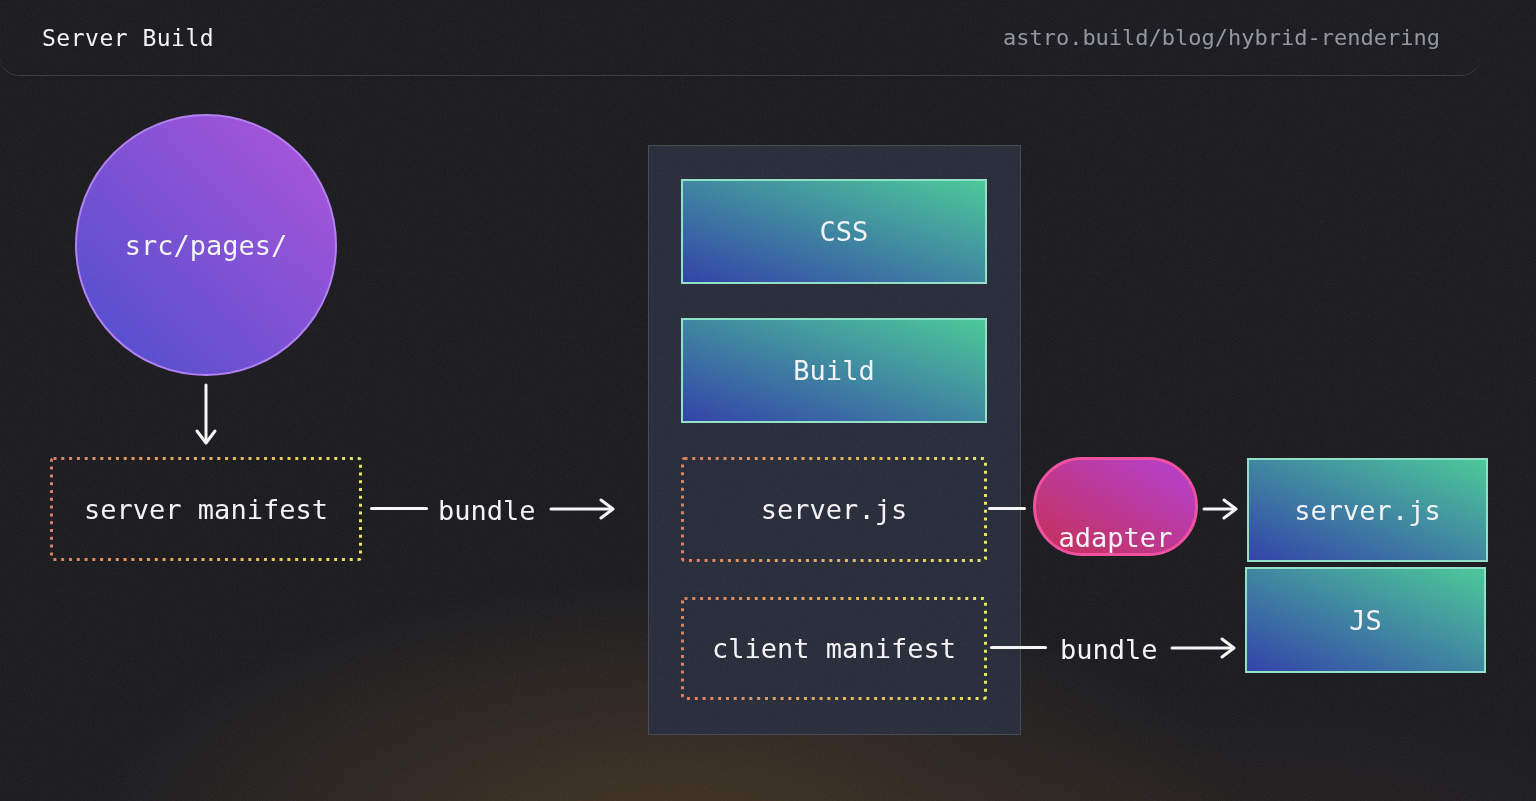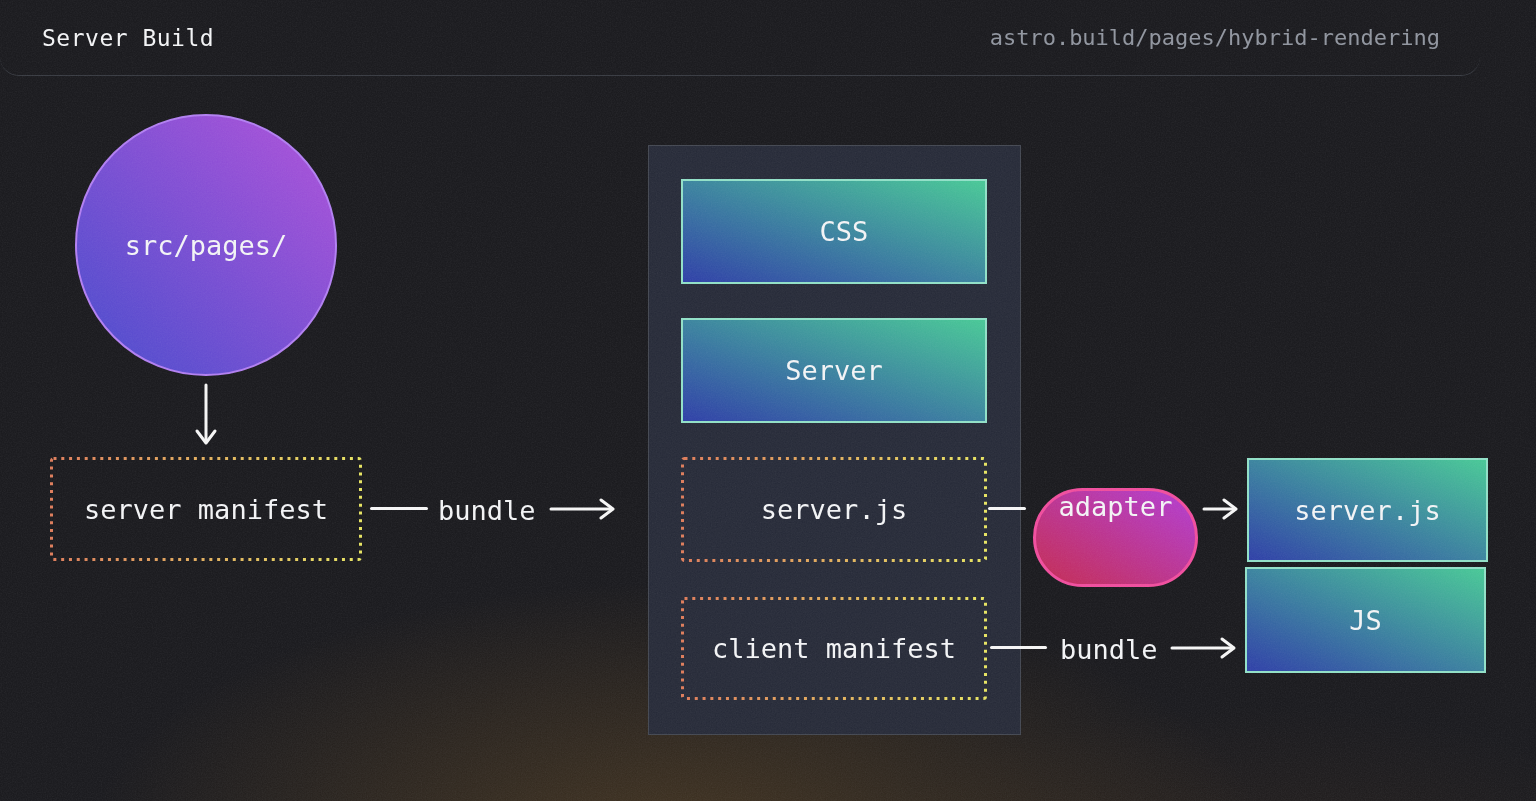--- a/index.html
+++ b/index.html
@@ -37,41 +37,41 @@
     position:absolute;width:306px;height:105px;
     display:flex;align-items:center;justify-content:center;
   }
   .dotbox svg{position:absolute;left:0;top:0;}
   .panel{
     position:absolute;left:648px;top:145px;width:373px;height:590px;box-sizing:border-box;
     background:var(--panel-background,#242836);
     border:1px solid var(--panel-border,#41454f);
   }
   .pill{
-    position:absolute;left:1033px;top:488px;width:165px;height:99px;border-radius:60px;
+    position:absolute;left:1033px;top:457px;width:165px;height:99px;border-radius:60px;
     background:linear-gradient(to top right,var(--pill-gradient-start,#c32950),var(--pill-gradient-end,#b13bd2));
     border:3px solid var(--pill-border,#ef4b9c);
-    display:flex;align-items:flex-start;justify-content:center;box-sizing:border-box;
+    display:flex;align-items:flex-end;justify-content:center;box-sizing:border-box;
   }
   .dash{position:absolute;height:3px;border-radius:2px;background:var(--arrow,#f5f5f5);}
   .floatlabel{position:absolute;transform:translateY(-50%);text-align:center;}
   .arrow-svg{position:absolute;overflow:visible;}
   .arrow-svg line,.arrow-svg polyline{
     stroke:var(--arrow,#f5f5f5);stroke-width:3;fill:none;stroke-linecap:round;stroke-linejoin:round;
   }
   .noise{position:absolute;left:0;top:0;pointer-events:none;opacity:.09;mix-blend-mode:screen;}
 </style>
 </head>
 <body>
 
 <div class="stage">
 
   <div class="titlebar">
     <span class="title">Server Build</span>
-    <span class="url">astro.build/pages/hybrid-rendering</span>
+    <span class="url">astro.build/blog/hybrid-rendering</span>
   </div>
 
   <div class="circle">
     <span class="node-label">src/pages/</span>
   </div>
 
   <svg class="arrow-svg" style="left:192px;top:385px;" width="28" height="66">
     <line x1="14" y1="0" x2="14" y2="56"></line>
     <polyline points="5,46 14,58 23,46"></polyline>
   </svg>
@@ -96,21 +96,21 @@
     <polyline points="50,4 62,13 50,22"></polyline>
   </svg>
 
   <div class="panel"></div>
 
   <div class="gradbox" style="left:681px;top:179px;padding-left:20px;">
     <span class="node-label">CSS</span>
   </div>
 
   <div class="gradbox" style="left:681px;top:318px;">
-    <span class="node-label">Server</span>
+    <span class="node-label">Build</span>
   </div>
 
   <div class="dotbox" style="left:681px;top:457px;">
     <svg width="306" height="105">
       <defs>
         <linearGradient id="dg2" x1="0" y1="0" x2="1" y2="0">
           <stop offset="0" style="stop-color:var(--dotted-gradient-start,#dd7a58)"></stop>
           <stop offset="1" style="stop-color:var(--dotted-gradient-end,#e6e35f)"></stop>
         </linearGradient>
       </defs>

